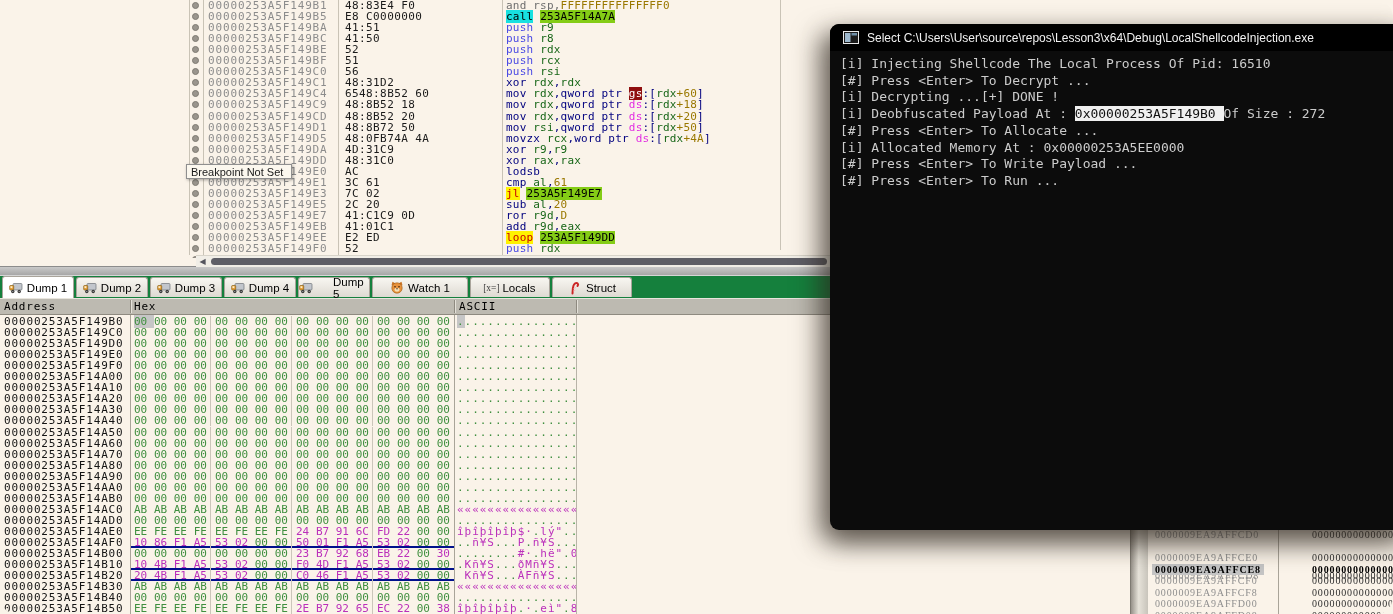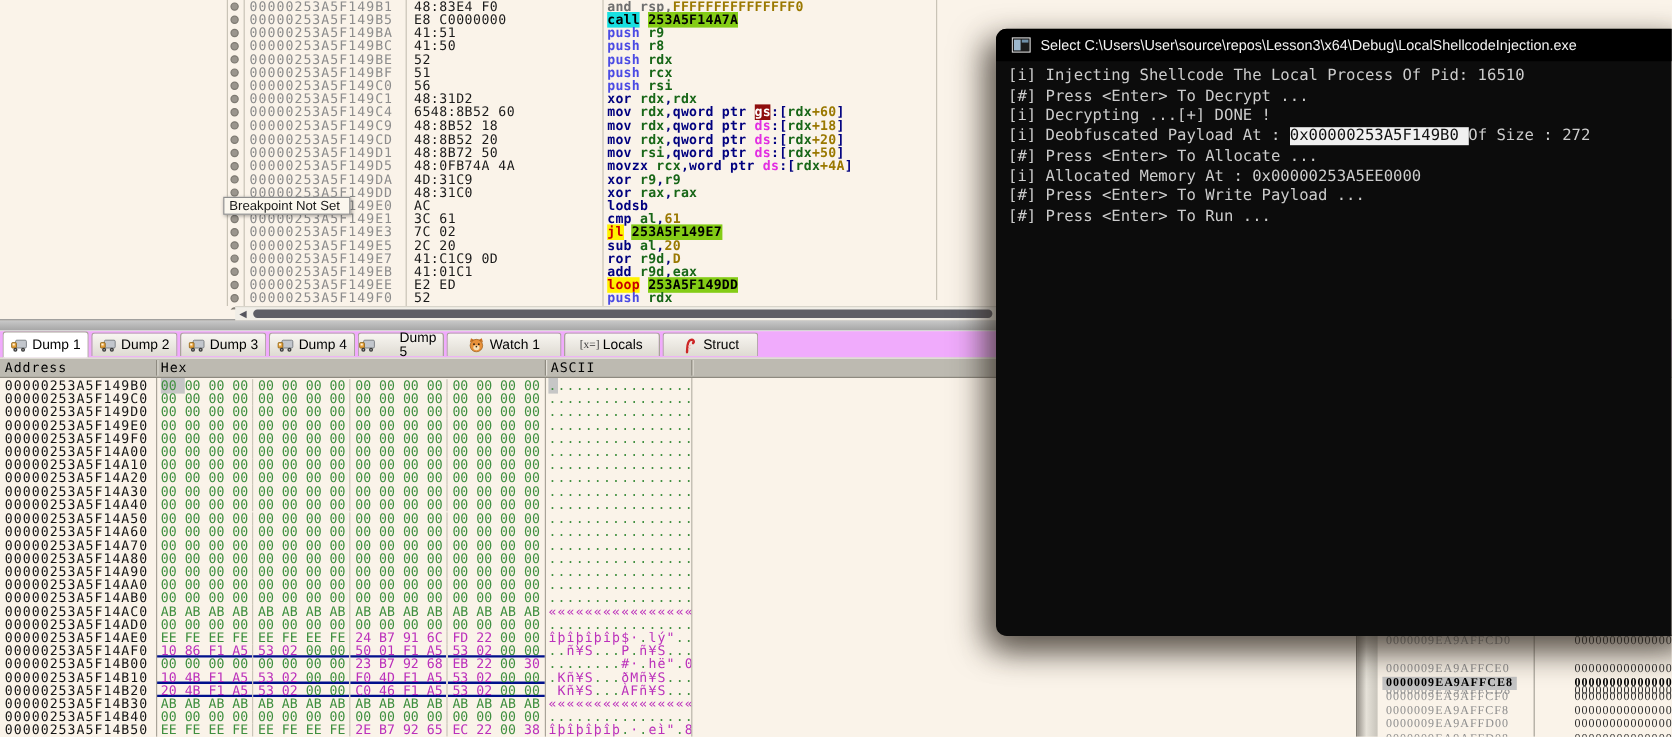--- a/index.html
+++ b/index.html
@@ -1,26 +1,26 @@
 <!DOCTYPE html>
 <html><head>
 <meta charset="utf-8">
 <style>
   html,body{margin:0;padding:0;}
   body{width:1393px;height:614px;overflow:hidden;background:#FAF3E9;font-family:"Liberation Sans",sans-serif;}
-  .screen{position:relative;width:1393px;height:614px;overflow:hidden;}
+  .screen{position:relative;width:1393px;height:614px;overflow:hidden;border-radius:17px;}
 
   
   #disasm{position:absolute;left:0;top:0;width:1393px;height:258px;overflow:hidden;background:#FAF3E9;}
   .vline{position:absolute;top:0;width:1px;background:#C9C3B6;}
   .drow{position:absolute;left:0;width:830px;height:11.05px;font-size:11px;line-height:11.05px;white-space:pre;font-family:"DejaVu Sans Mono",monospace;}
   .bp-dot{position:absolute;left:192px;top:2px;width:7px;height:7px;border-radius:50%;background:#9A958D;border:1px solid #7E7A72;box-sizing:border-box;}
   .daddr{position:absolute;left:208px;color:#8C8C8C;letter-spacing:0.85px;}
   .dbytes{position:absolute;left:345px;color:#1A1A1A;letter-spacing:0.4px;}
-  .dins{position:absolute;left:506px;letter-spacing:0.2px;font-weight:bold;}
+  .dins{position:absolute;left:506px;letter-spacing:0.2px;}
   .tk-mn{color:#00007F;} .tk-pl{color:#00007F;}
   .tk-pu{color:#4A4AE4;}
   .tk-reg{color:#176617;}
   .tk-num{color:#9A7800;}
   .tk-ds{color:#E22EE2;}
   .tk-gs{color:#FFFFFF;background:#8F0E0E;}
   .tk-call{color:#000;background:#18E0E0;}
   .tk-ya{color:#000;background:#84cc16;}
   .tk-jmp{color:#C80000;background:#FFF200;}
   .tk-k2{color:#6E6E6E;}
@@ -29,21 +29,21 @@
 
   
   #hscroll{position:absolute;left:196px;top:255px;width:634px;height:11px;background:#F1EEE7;border-top:1px solid #D8D4CA;z-index:5;}
   #hscroll .arrow{position:absolute;left:0;top:0;width:13px;height:11px;font-size:8px;line-height:11px;text-align:center;color:#55555E;}
   #hscroll .thumb{position:absolute;left:15px;right:3px;top:2px;height:7px;background:#5E5E66;border-radius:4px;}
 
   
   #splitter{position:absolute;left:0;top:266px;width:1393px;height:10px;background:linear-gradient(#C9C9C9,#A7A7A7);border-top:1px solid #8C8C8C;border-bottom:1px solid #D6D6D6;box-sizing:border-box;}
 
   
-  #tabbar{position:absolute;left:0;top:276px;width:1393px;height:22px;background:#f0abfc;}
+  #tabbar{position:absolute;left:0;top:276px;width:1393px;height:22px;background:#15803d;}
   .tab{position:absolute;top:1px;height:20px;border:1px solid #A9A49B;border-bottom:none;border-radius:3px 3px 0 0;background:linear-gradient(#F8F6F1,#DEDAD2);display:flex;align-items:center;justify-content:center;font-size:11.5px;color:#000;box-sizing:border-box;gap:4px;}
   .tab.active{top:0;height:22px;background:#FFFFFF;z-index:2;}
   .tab .ticon{display:inline-flex;width:14px;height:13px;align-items:center;justify-content:center;}
   .tab .ticon svg{display:block;}
   .ticon-text{font-size:9.5px;color:#3A3A3A;font-family:"Liberation Serif",serif;}
 
   
   #dump-header{position:absolute;left:0;top:298px;width:1393px;height:17px;background:#BDBAB1;border-top:1px solid #E8E5DD;border-bottom:1px solid #8E8A80;box-sizing:border-box;font-size:11px;line-height:15px;color:#000;}
   #dump-header .hsep{position:absolute;top:1px;bottom:1px;width:1px;background:#8E8A80;box-shadow:1px 0 0 #E4E1D9;}
   #dump-header .hcell{position:absolute;top:0;letter-spacing:0.8px;font-family:"DejaVu Sans Mono",monospace;}

